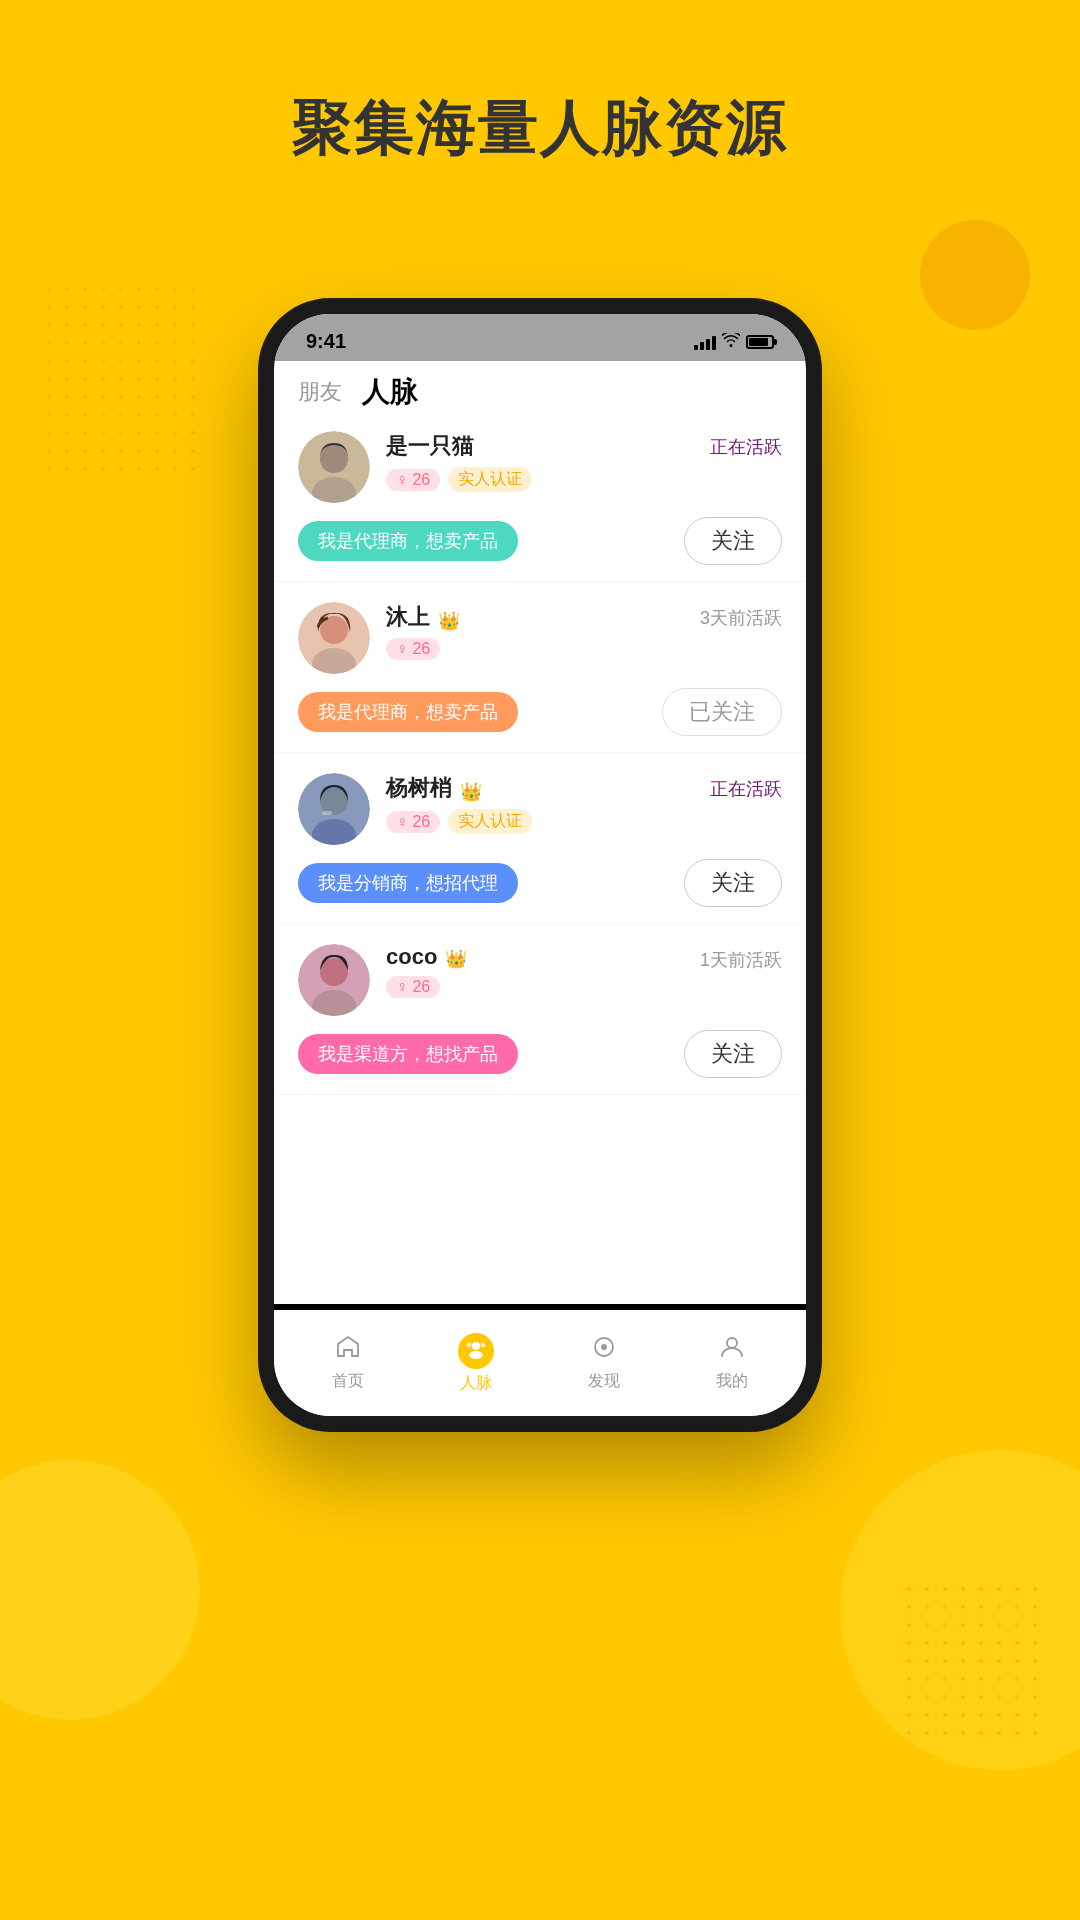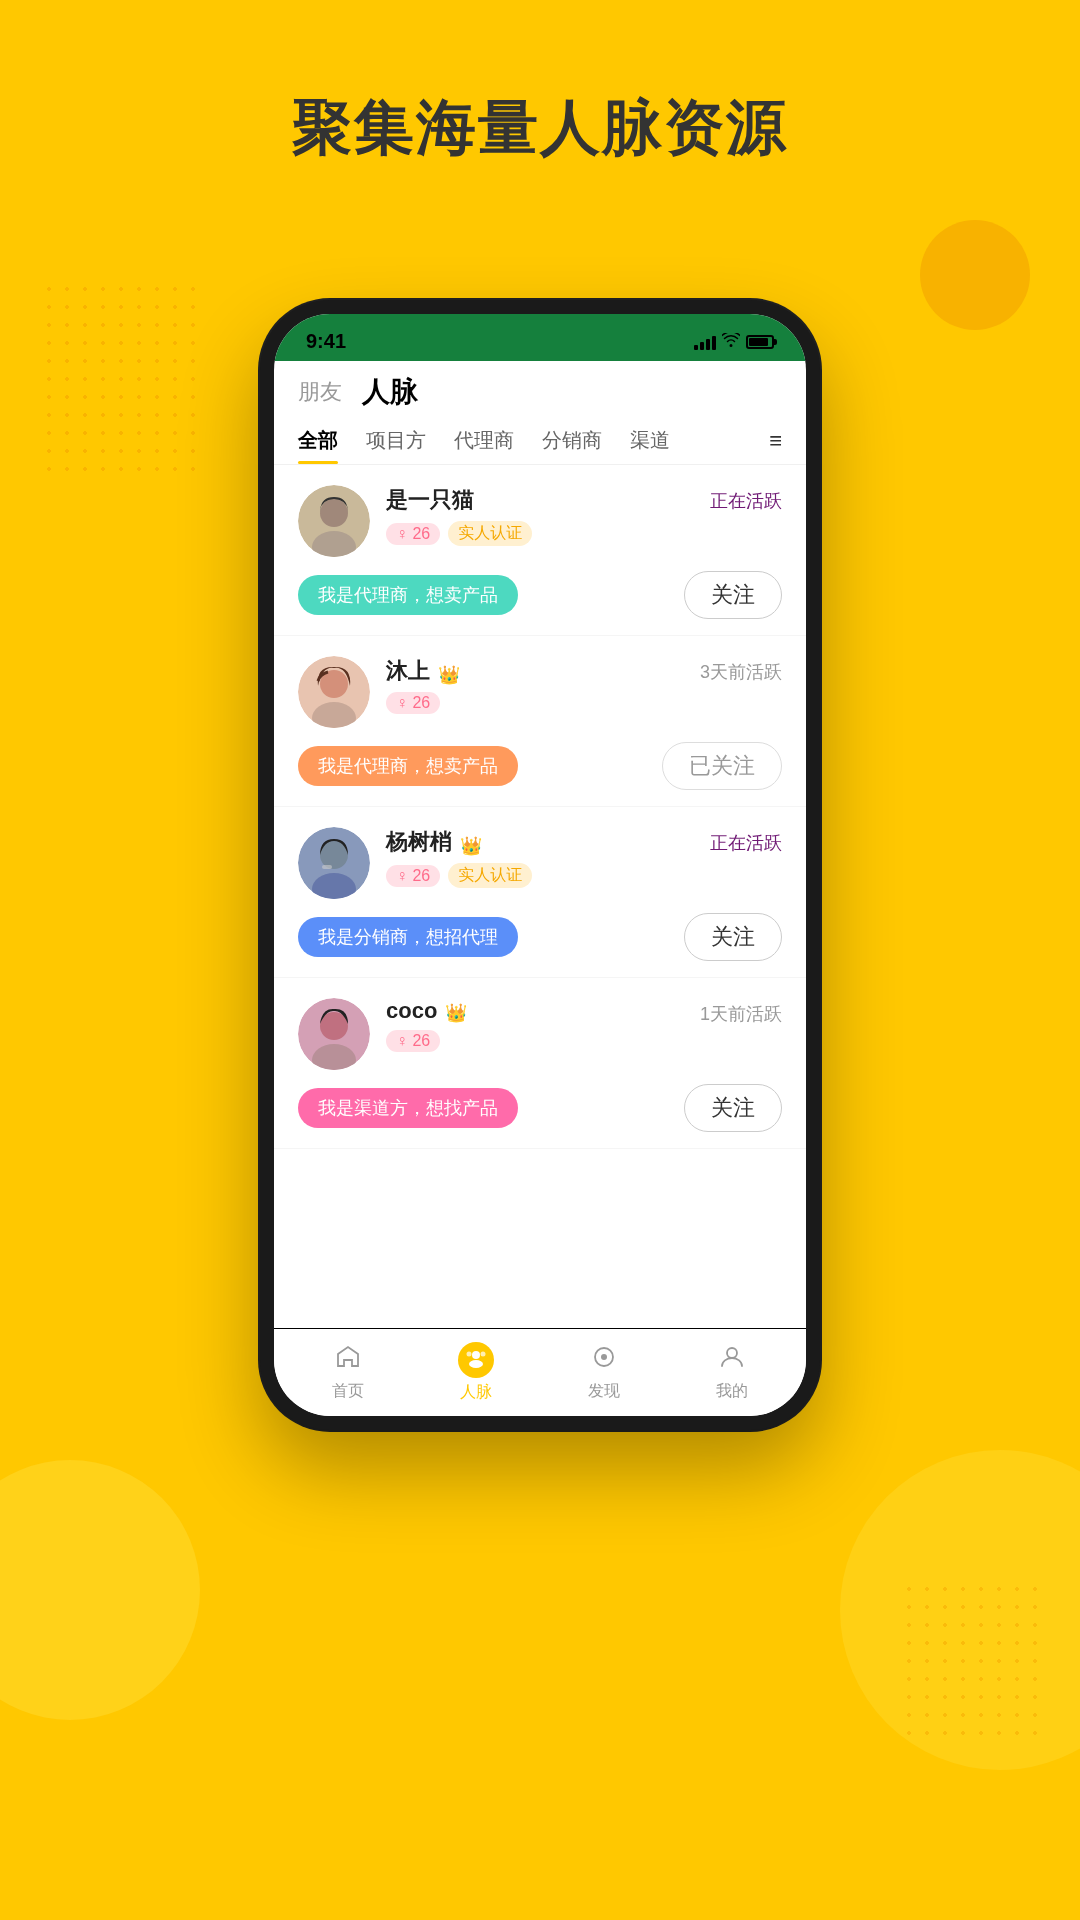--- a/index.html
+++ b/index.html
@@ -108,21 +108,21 @@
       overflow: hidden;
       position: relative;
     }
 
     
     .status-bar {
       display: flex;
       justify-content: space-between;
       align-items: center;
       padding: 16px 32px 8px;
-      background: #15803d;
+      background: #a3a3a3;
     }
     .status-time {
       font-size: 20px;
       font-weight: 600;
       color: #000;
     }
     .status-icons {
       display: flex;
       align-items: center;
       gap: 6px;
@@ -327,23 +327,23 @@
       color: #999;
       border-color: #ddd;
     }
 
     
     .bottom-nav {
       position: absolute;
       bottom: 0;
       left: 0;
       right: 0;
-      height: 88px;
+      height: 112px;
       background: #fff;
-      border-top: 1px solid #000000;
+      border-top: 6px solid #000000;
       display: flex;
       align-items: center;
       justify-content: space-around;
       padding: 12px 10px;
       border-radius: 0 0 56px 56px;
     }
     .nav-item {
       display: flex;
       flex-direction: column;
       align-items: center;
@@ -414,28 +414,20 @@
             <div class="battery-fill"></div>
           </div>
         </div>
       </div>
 
       <div class="top-nav">
         <span class="friends-tab">朋友</span>
         <span class="renmai-tab">人脉</span>
       </div>
 
-      <div class="filter-tabs">
-        <span class="filter-tab active">全部</span>
-        <span class="filter-tab">项目方</span>
-        <span class="filter-tab">代理商</span>
-        <span class="filter-tab">分销商</span>
-        <span class="filter-tab">渠道</span>
-        <span class="filter-menu-icon">≡</span>
-      </div>
 
       <div class="user-card">
         <div class="user-card-top">
           <div class="user-info-left">
             <div class="avatar-svg">
               <svg width="72" height="72" viewBox="0 0 72 72">
                 <circle cx="36" cy="36" r="36" fill="#c9b99a"></circle>
                 <circle cx="36" cy="28" r="14" fill="#a0887a"></circle>
                 <ellipse cx="36" cy="62" rx="22" ry="16" fill="#b0a090"></ellipse>
 

